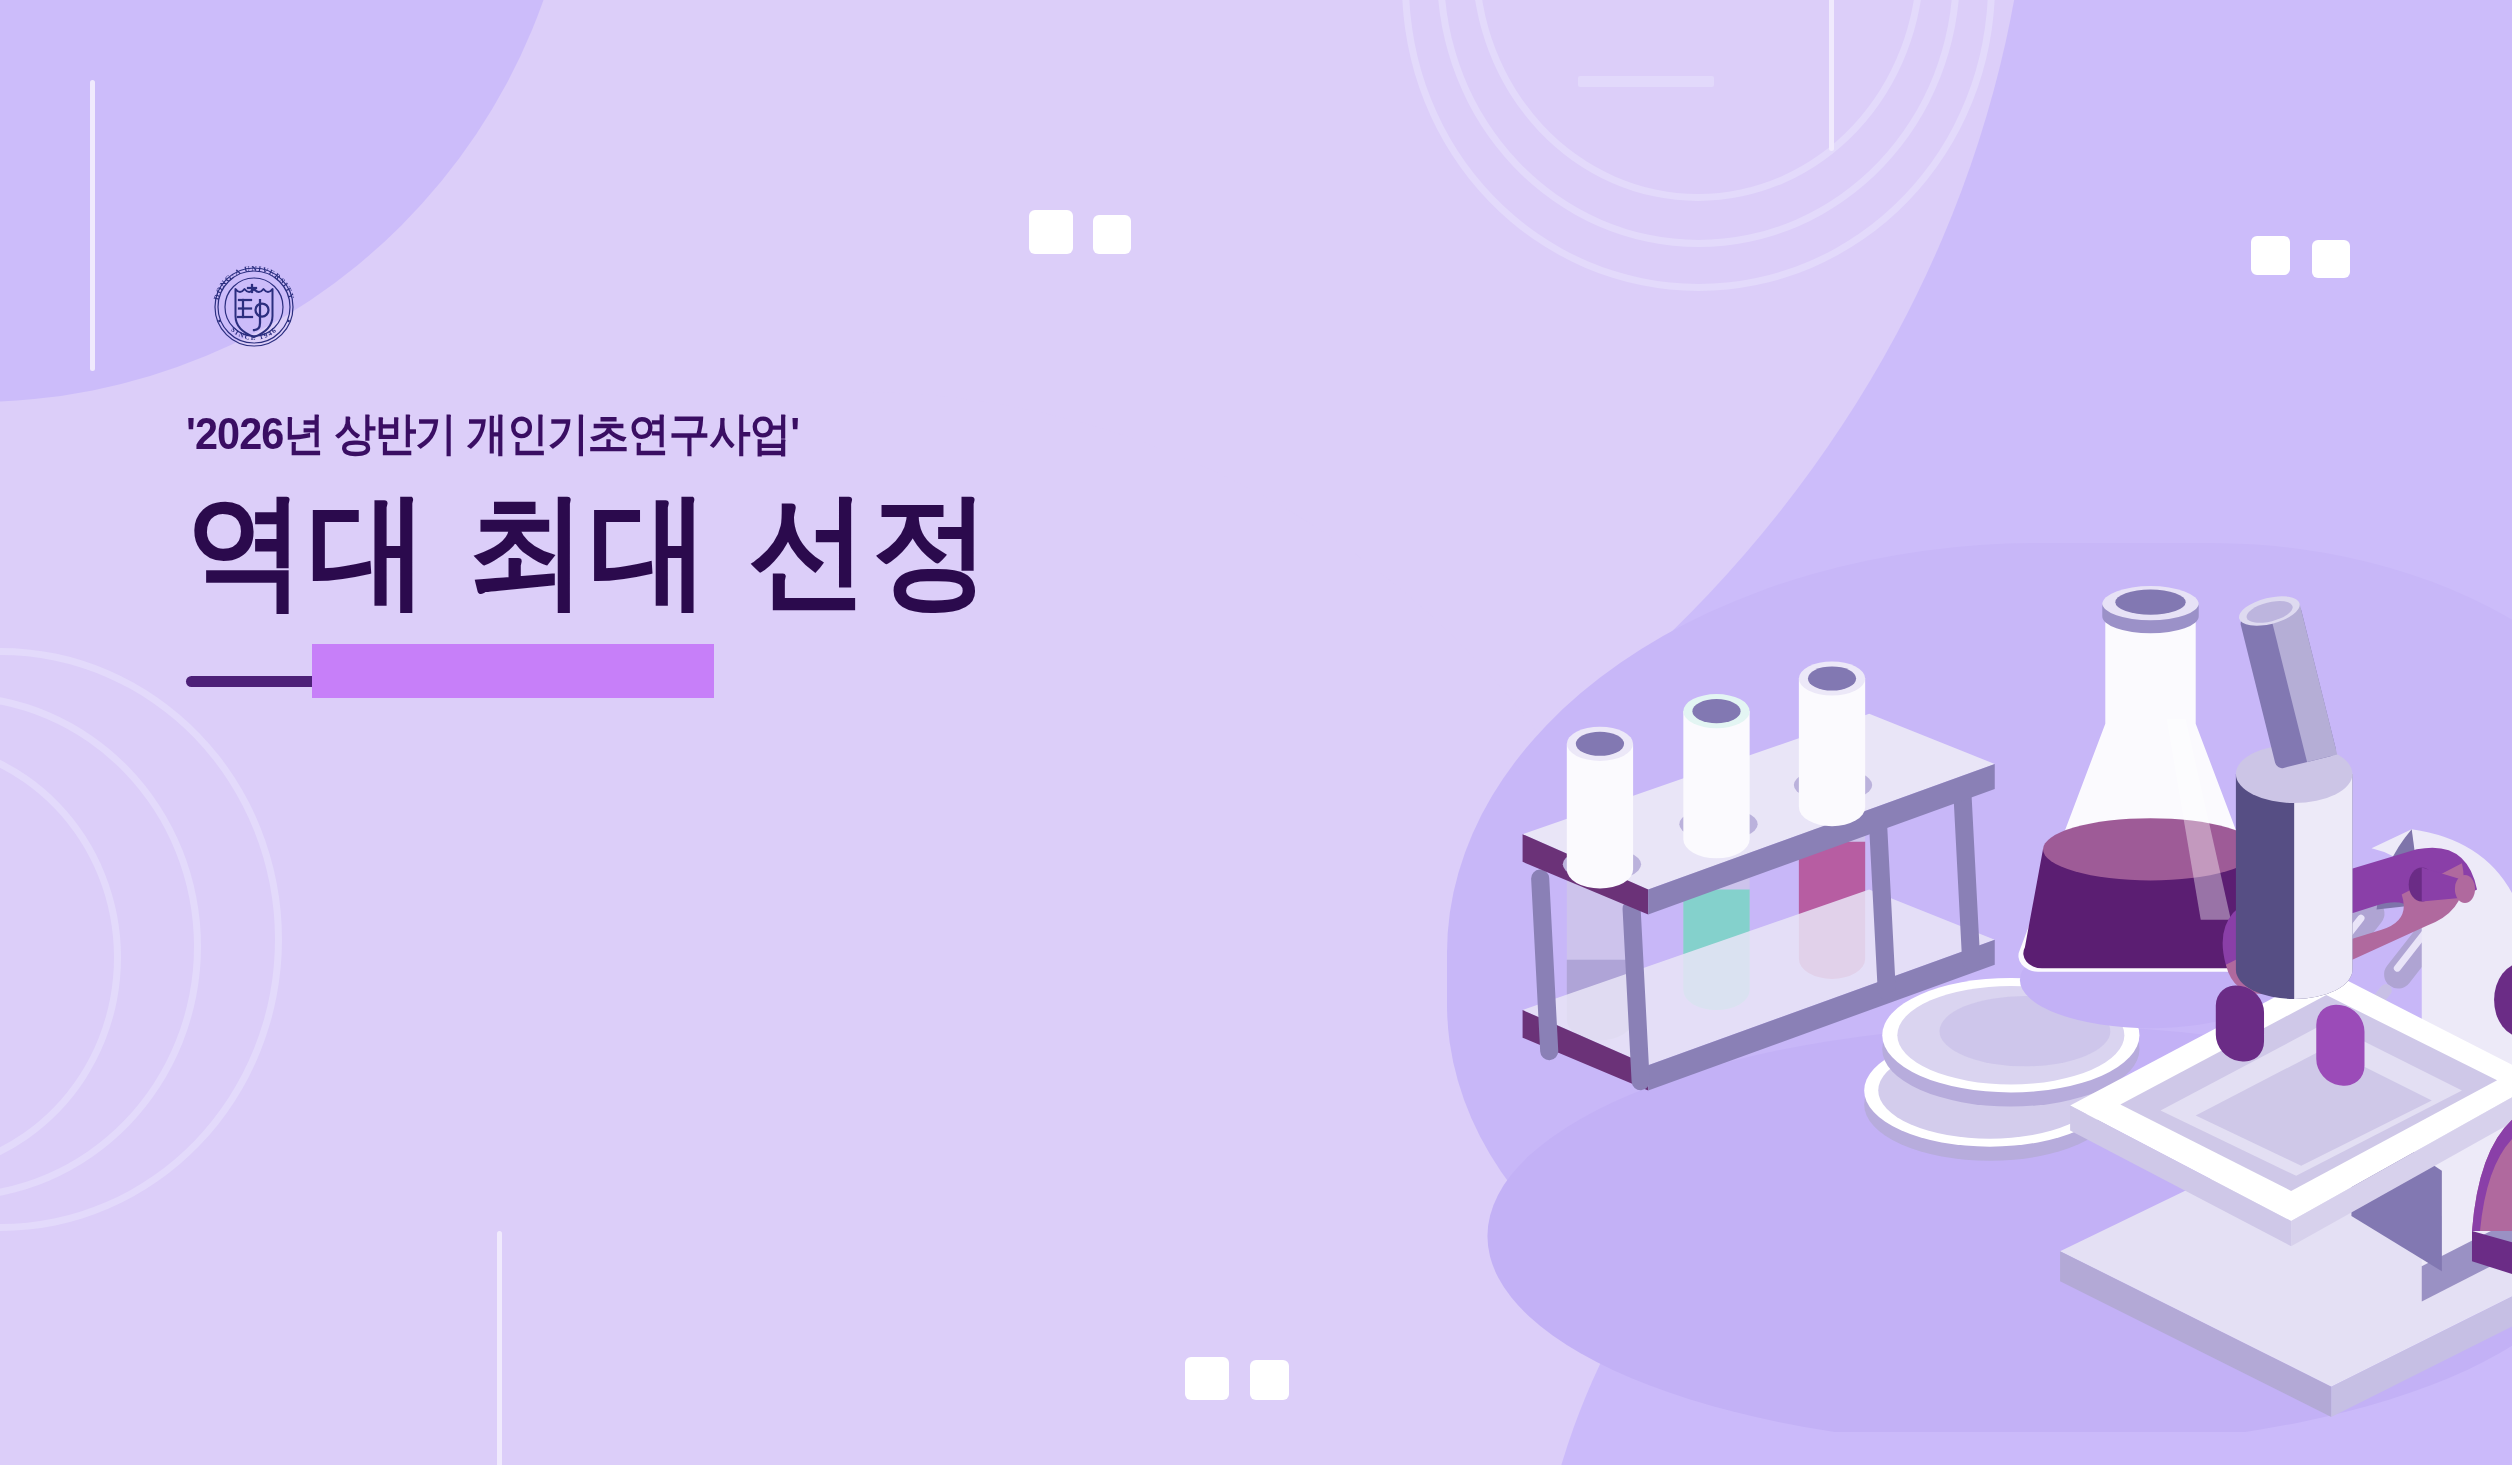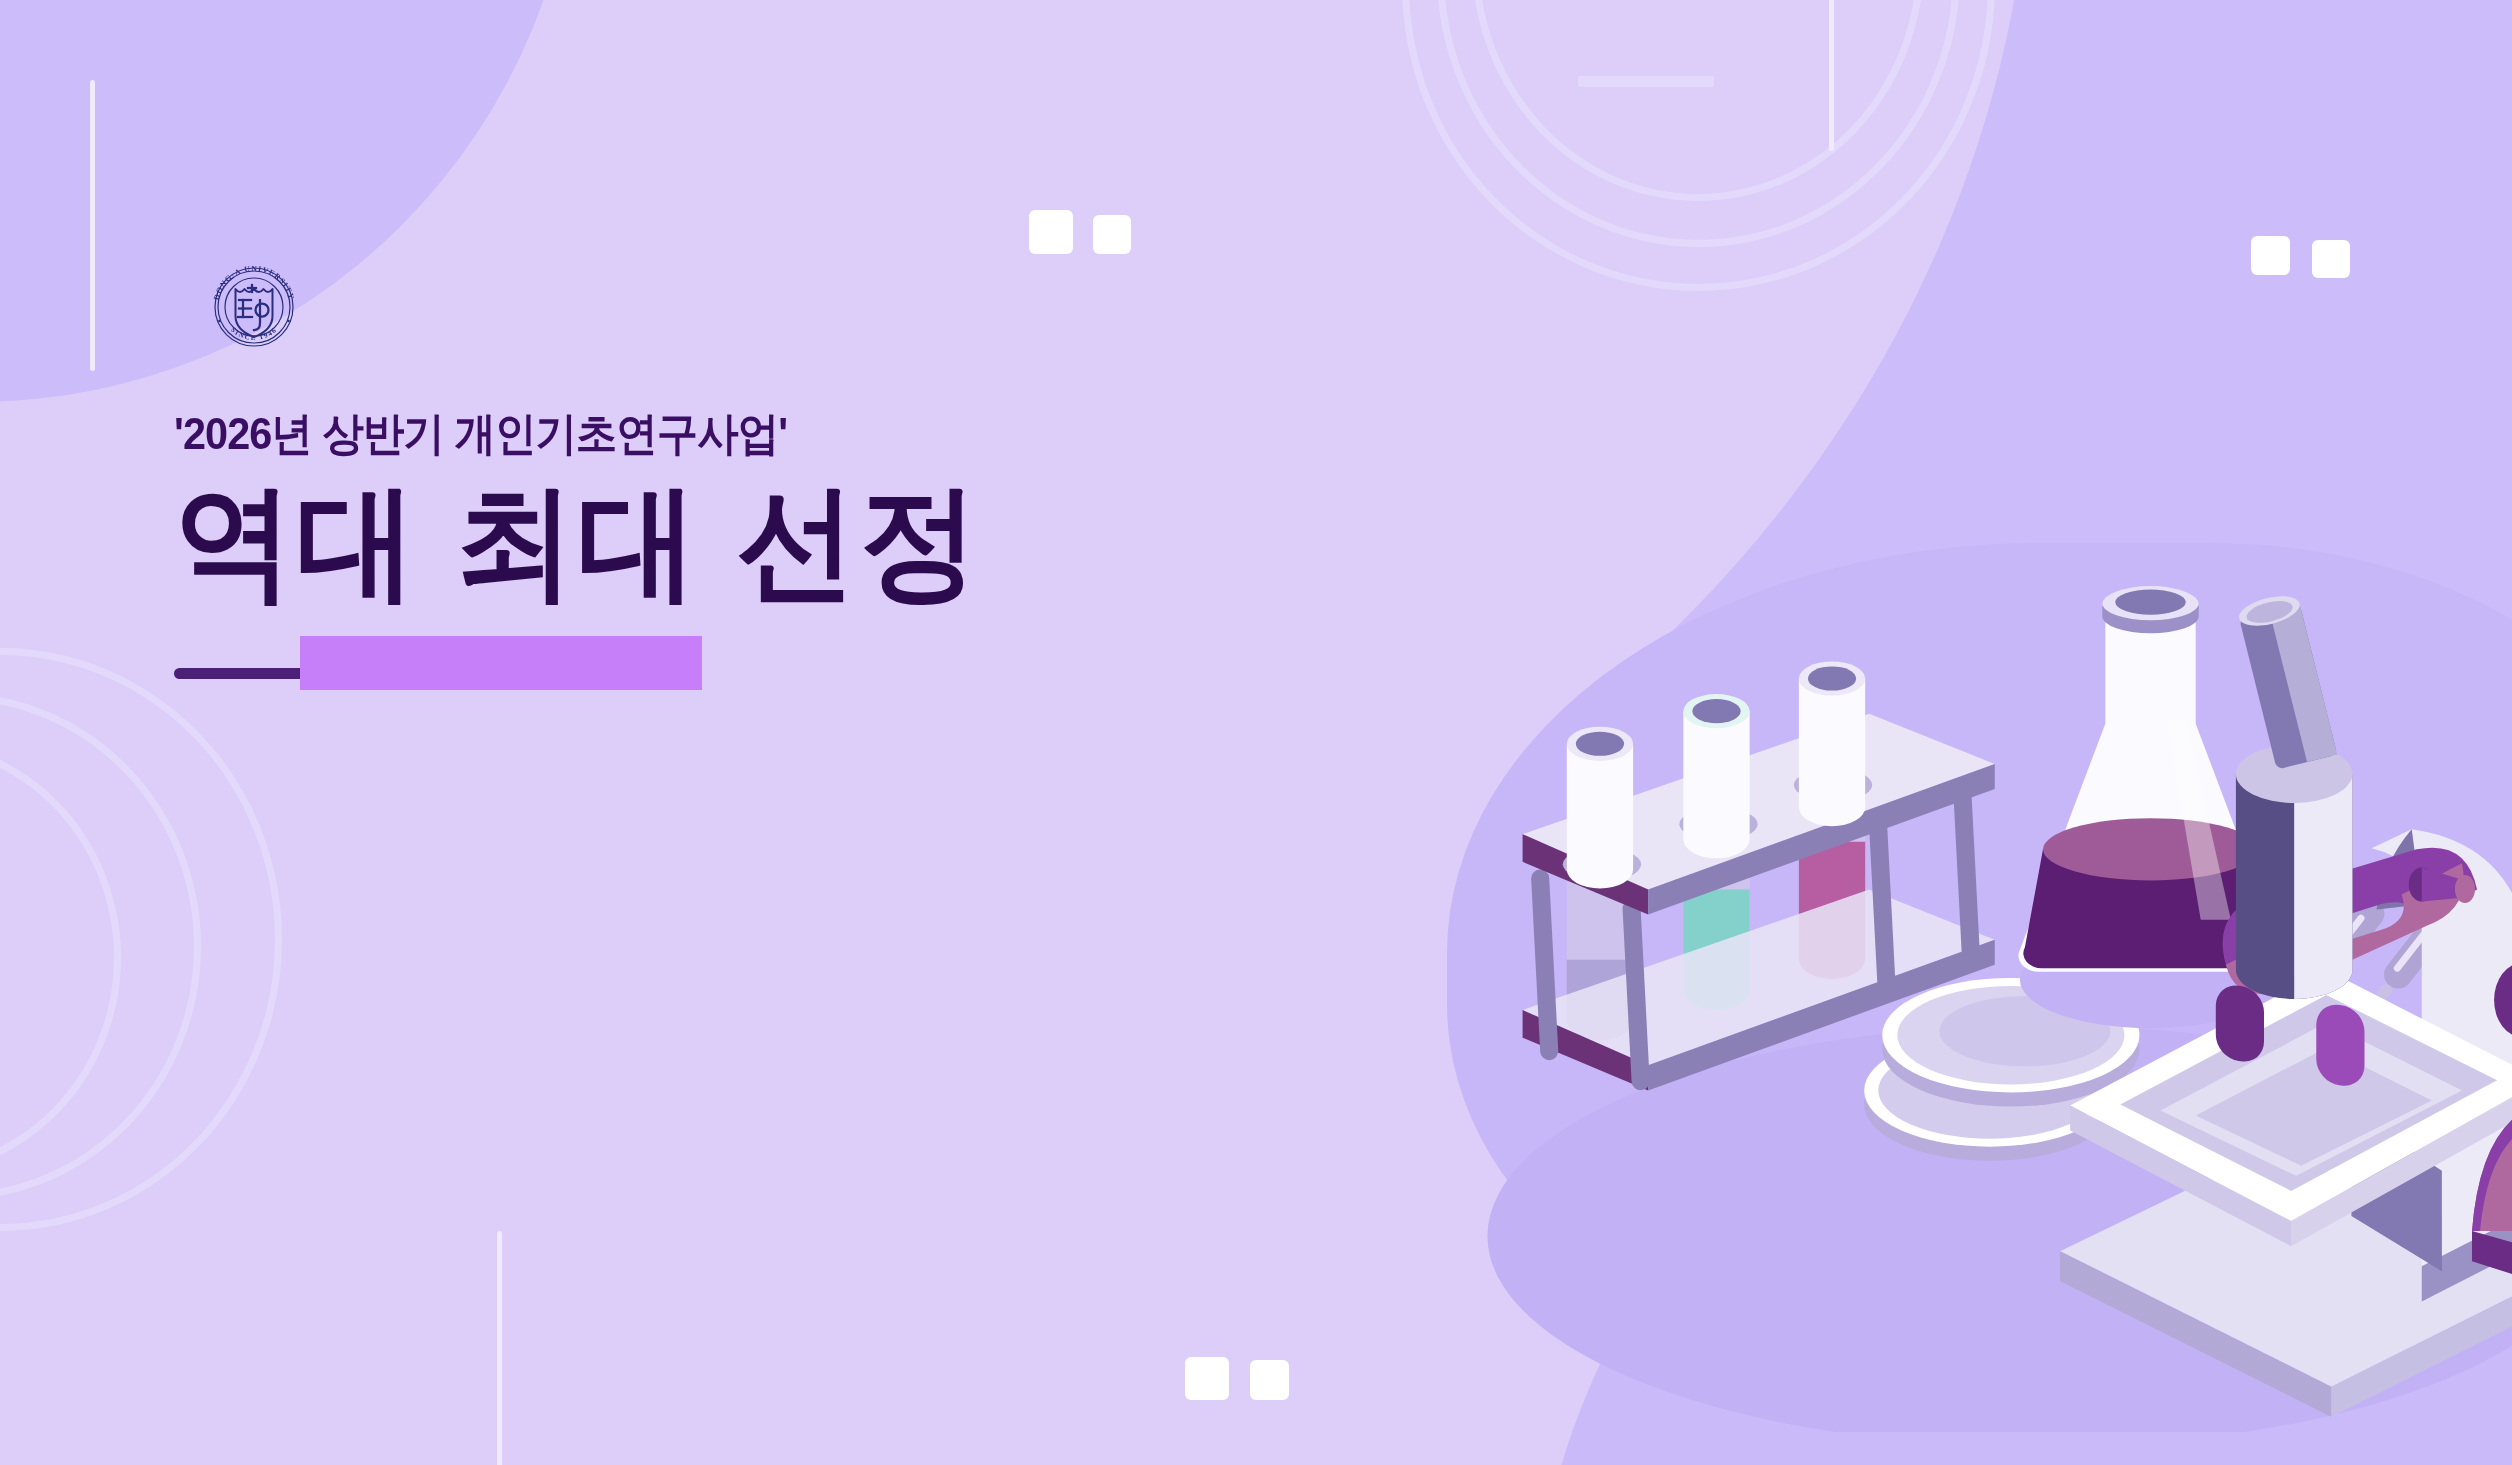--- a/index.html
+++ b/index.html
@@ -107,33 +107,33 @@
   .sq5{left:1185px; top:1357px; width:44px; height:43px;}
   .sq6{left:1250px; top:1360px; width:39px; height:40px;}
 
   
   .logo{
     position:absolute;left:185px; top:257px;
     width:138px; height:100px;
   }
 
   
-  .copy{position:absolute; left:174px; top:411px; width:1306px;}
+  .copy{position:absolute; left:186px; top:411px; width:1306px;}
   .eyebrow{
     font-size:45px;
     font-weight:700;
     letter-spacing:-1px;
     color:#3A0E63;
     line-height:1.0;
     font-stretch:condensed;
     transform:scaleX(0.92);
     transform-origin:left center;
     white-space:nowrap;
   }
-  .headline-wrap{position:relative; margin-top:19px;}
+  .headline-wrap{position:relative; margin-top:27px;}
   .hl-mark{
     position:absolute;
     left:126px; top:161px;
     width:402px; height:54px;
     background:#C77FF9;
     z-index:0;
   }
   .headline{
     position:relative;z-index:1;
     font-size:126px;

